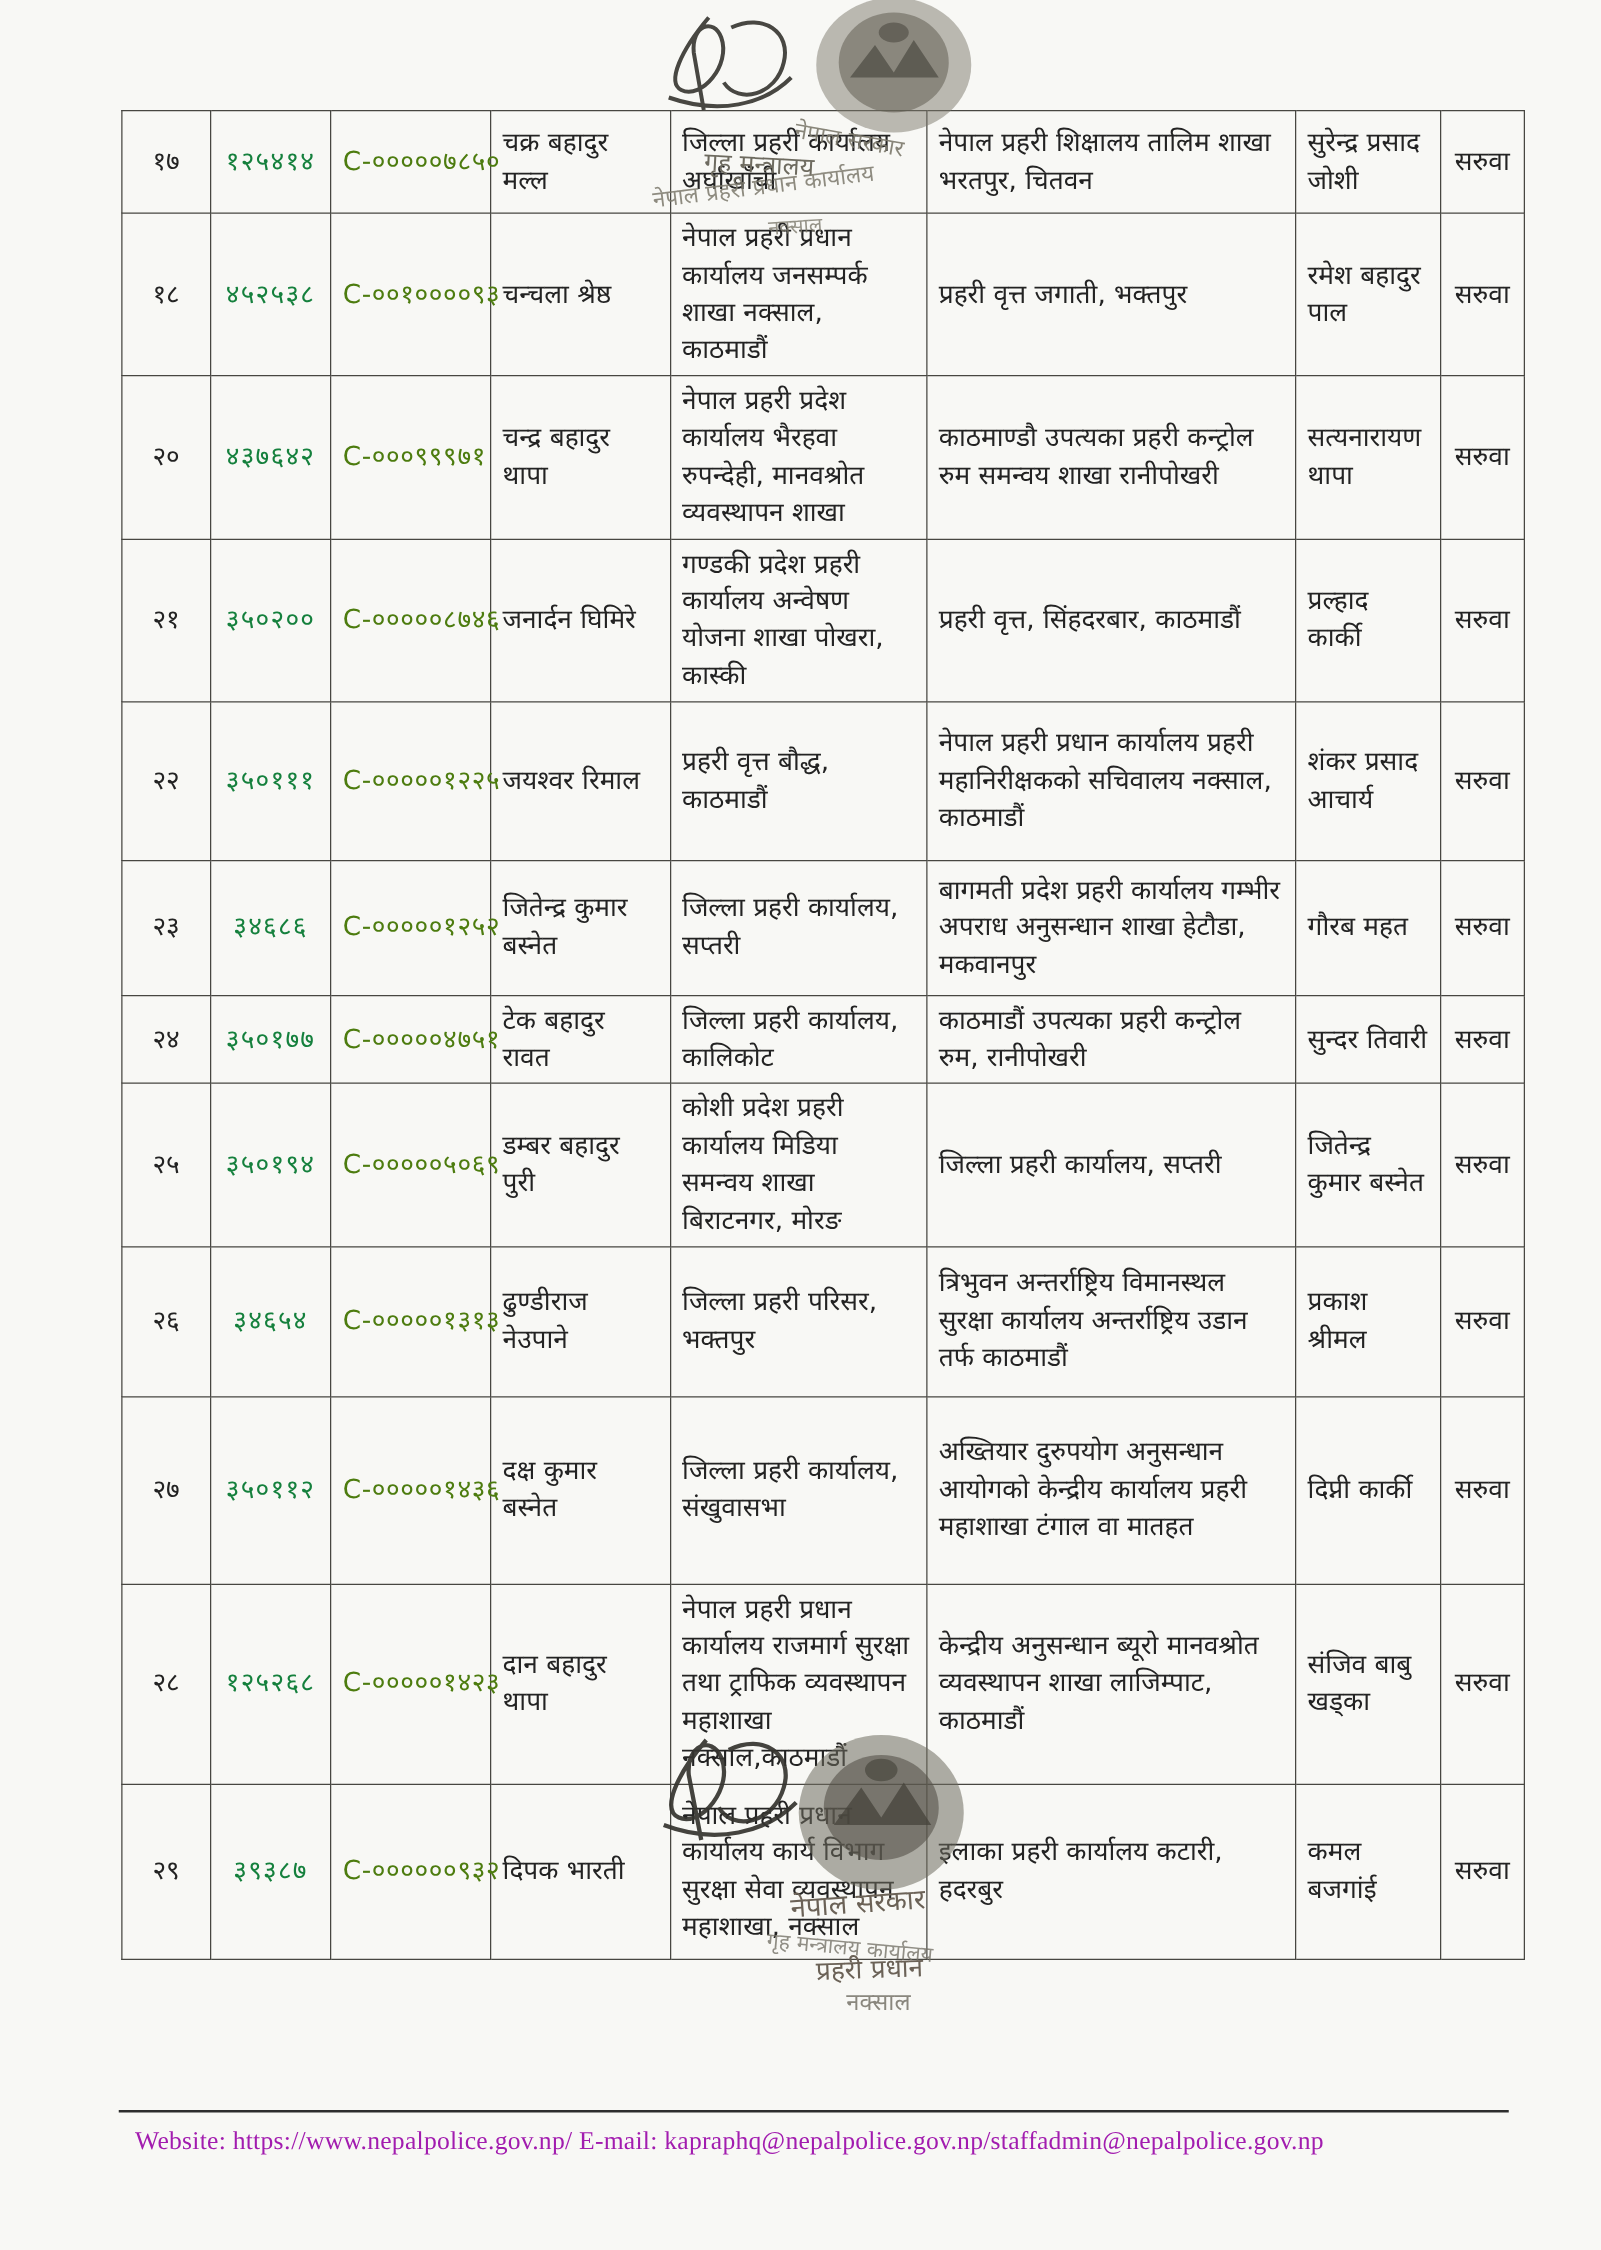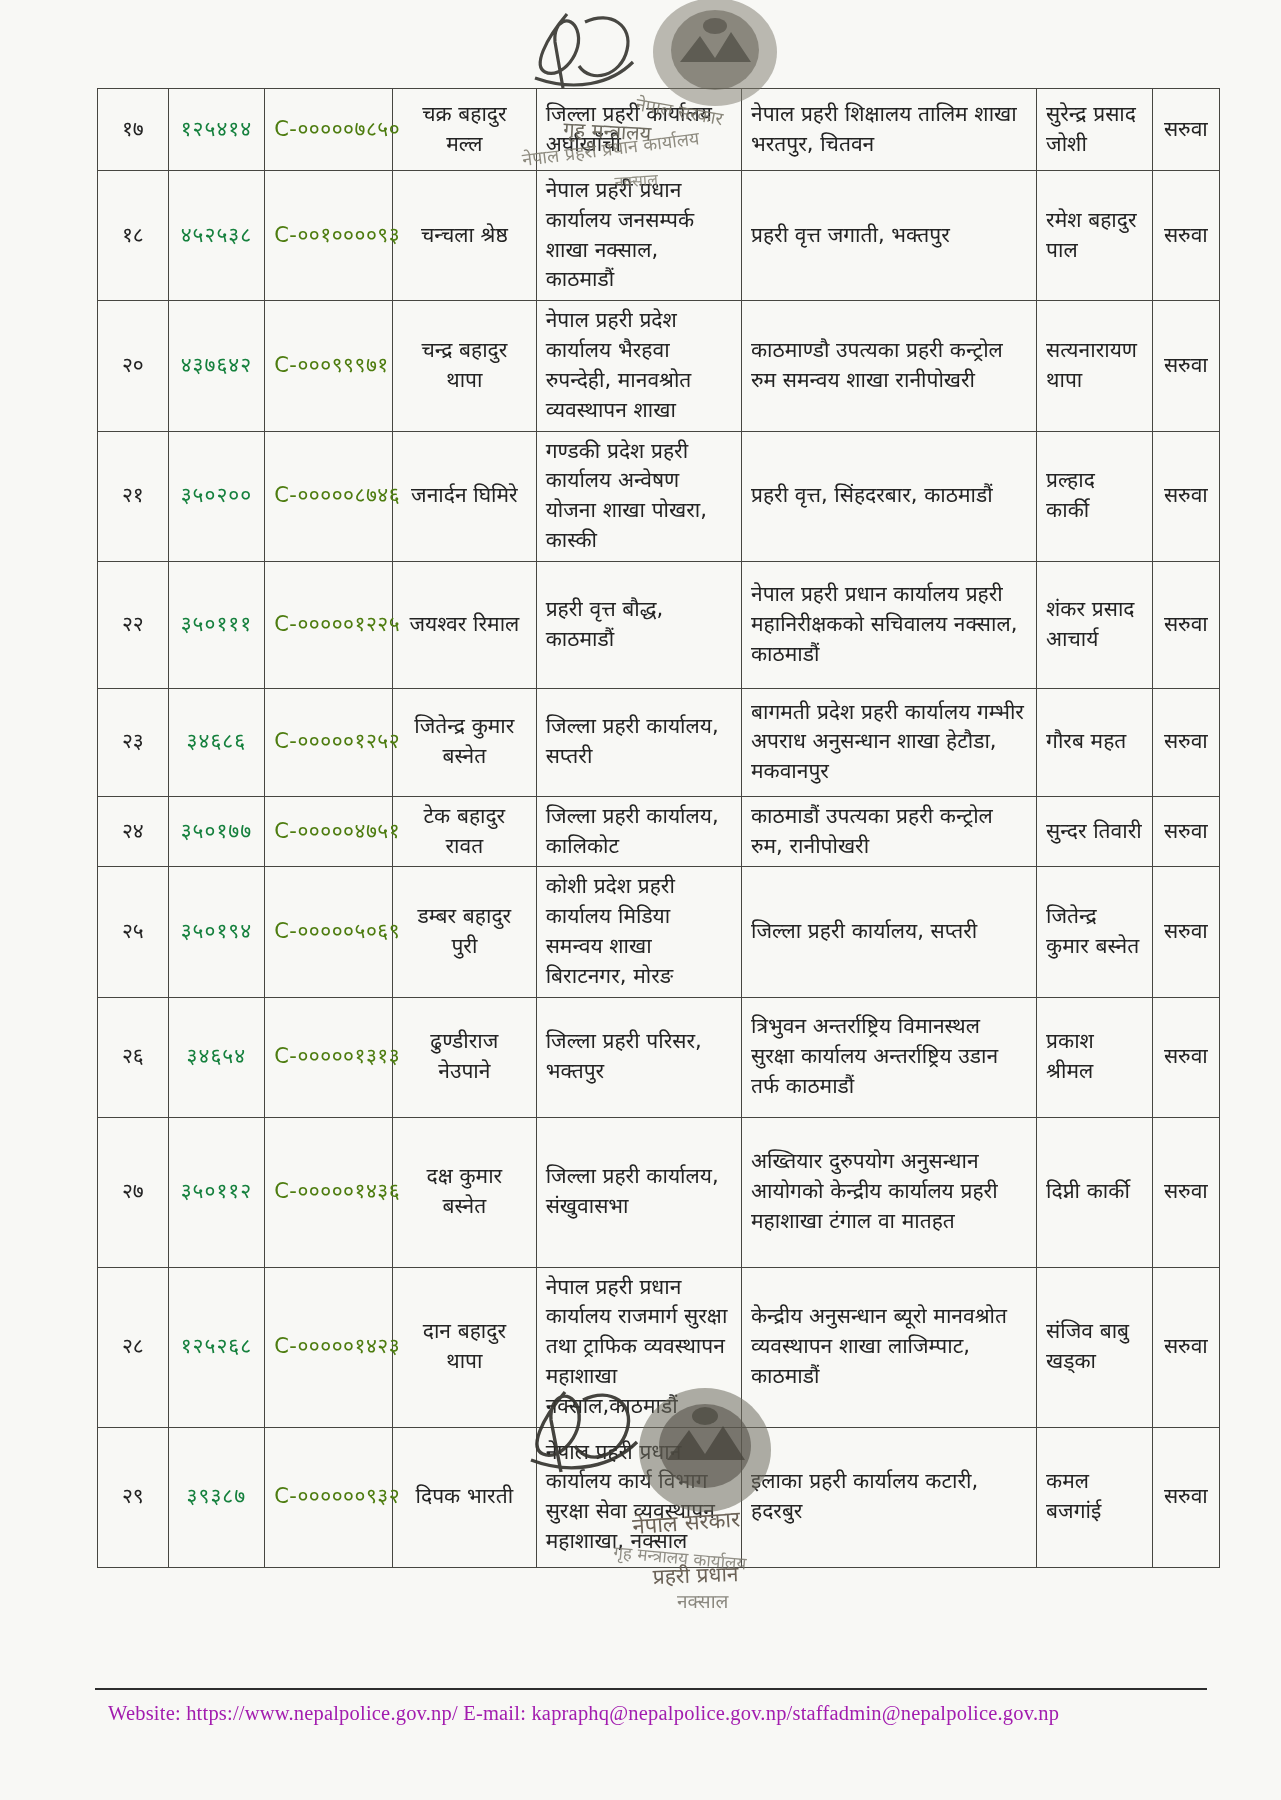--- a/index.html
+++ b/index.html
@@ -20,21 +20,21 @@
     border:1.6px solid #474641;
     padding:5px 9px;
     font-size:21px;
     line-height:1.42;
     vertical-align:middle;
     word-wrap:break-word;
   }
   td.ctr{text-align:center;}
   td.num{font-size:18px;color:#15803d;letter-spacing:1px;}
   td.code{font-size:16.5px;color:#4d7c0f;letter-spacing:.5px;white-space:nowrap;}
-  td.name{font-size:21px;text-align:center;}
+  td.name{font-size:21px;}
   td.action{font-size:21px;text-align:center;}
   .stamp{position:absolute;pointer-events:none;}
   .stamp svg{overflow:visible;}
   .footer-rule{
     position:absolute;left:95px;top:1688px;width:1112px;height:0;
     border-top:2.5px solid #2e2e2e;
   }
   .footer-text{
     position:absolute;left:108px;top:1702px;width:1090px;
     font-family:"Liberation Serif",serif;

